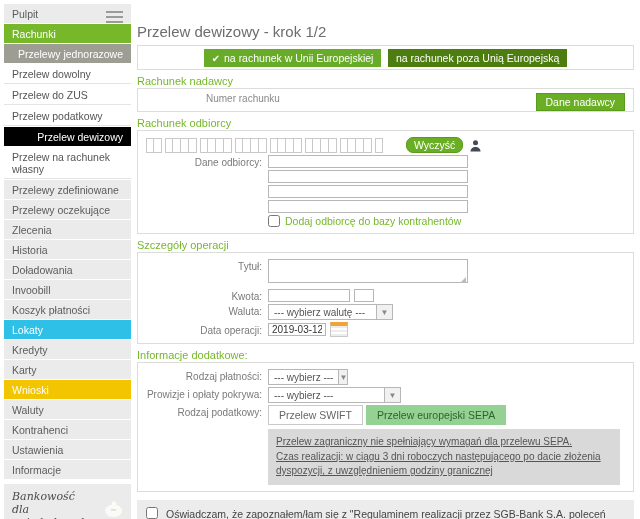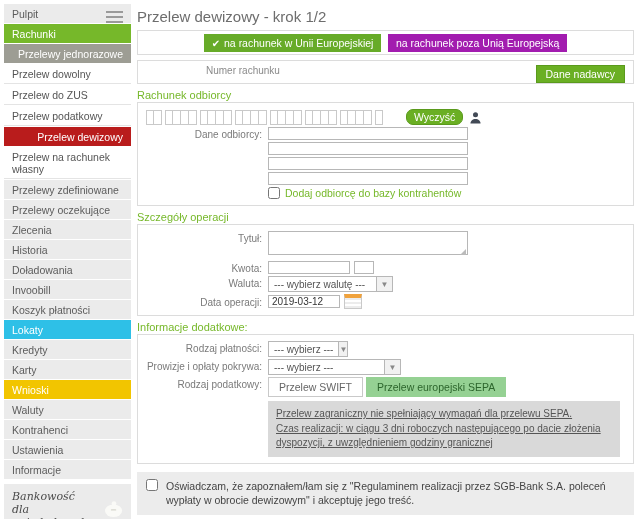--- a/index.html
+++ b/index.html
@@ -6,37 +6,37 @@
   html,body { width:640px; height:519px; }
   body { font-family:"Liberation Sans",sans-serif; background:#fff; position:relative; overflow:hidden; }
 
   
   .sidebar { position:absolute; left:4px; top:4px; width:127px; }
   .sb-item { background:#ebebeb; color:#5c5c5c; font-size:10.5px; line-height:12px;
              padding:4px 8px 3px 8px; margin-bottom:1px; position:relative; cursor:pointer; }
   .sb-green  { background:#76b82a; color:#fff; }
   .sb-gray   { background:#9d9d94; color:#fff; text-align:right; }
   .sb-sub    { background:#fff; color:#555; text-align:left; border-bottom:1px solid #e4e4e4; }
-  .sb-brown  { background:#b91c1c; color:#fff; text-align:right; }
+  .sb-brown  { background:#000000; color:#fff; text-align:right; }
   .sb-cyan   { background:#2ec0e7; color:#fff; }
   .sb-yellow { background:#f2c500; color:#fff; }
   .sb-gap    { margin-top:5px; }
   .sb-script { font-family:"DejaVu Serif",serif; font-style:italic; color:#4a4a4a;
                display:flex; justify-content:space-between; align-items:center; padding:6px 6px 6px 8px; }
   .sb-script .lbl { width:78px; line-height:13px; font-size:11px; }
   .burger { position:absolute; right:8px; top:7px; width:17px; }
   .burger div { height:2px; background:#9a9a9a; margin-bottom:3px; }
 
   
   .main { position:absolute; left:137px; top:8px; width:497px; }
-  .page-title { font-size:15px; color:#6d6d6d; margin-bottom:5px; }
+  .page-title { font-size:15px; color:#6d6d6d; margin-bottom:5px;margin-top:15px; }
   .scope-bar { border:1px solid #dcdcdc; padding:2px; text-align:center; margin-bottom:5px; }
   .scope-btn { display:inline-block; font-size:10.5px; color:#fff; padding:3px 8px; cursor:pointer; }
   .scope-eu    { background:#67ab28; }
-  .scope-noneu { background:#a21caf; margin-left:2px; }
+  .scope-noneu { background:#4d7c0f; margin-left:2px; }
   .check { margin-right:4px; font-size:10px; }
 
   .sect-title { color:#76b82a; font-size:11px; margin:5px 0 1px 0; }
   .sect-box { border:1px solid #dcdcdc; background:#fff; padding:4px 8px; }
 
   .frow { display:flex; align-items:flex-start; margin:2px 0; }
   .flabel { width:122px; min-width:122px; text-align:right; padding-right:6px;
             color:#7a7a7a; font-size:10px; padding-top:2px; }
 
   input[type=text] { border:1px solid #b7b7b7; font-family:inherit; font-size:10px;
@@ -66,21 +66,21 @@
   .fake-select { display:inline-flex; align-items:center; justify-content:space-between;
                  border:1px solid #b7b7b7; height:16px; font-size:10px; color:#555;
                  background:#fff; cursor:pointer; }
   .fs-text { padding:0 5px; white-space:nowrap; }
   .fs-arrow { width:16px; align-self:stretch; border-left:1px solid #b7b7b7; background:#f1f1f1;
               color:#888; display:flex; align-items:center; justify-content:center; font-size:8px; }
   .sel-currency { width:125px; }
   .sel-paytype  { width:80px; }
   .sel-fees     { width:133px; }
 
-  .date-input { width:72px; }
+  .date-input { width:58px; }
   .cal-icon { width:18px; height:15px; border:1px solid #c9c9c9; border-top:4px solid #f0a23c;
               background:repeating-linear-gradient(#ececec 0 2px, #fff 2px 4px);
               margin-left:4px; cursor:pointer; }
 
   .tabs { display:flex; }
   .tab { font-size:10.5px; padding:3px 10px; border:1px solid #c9c9c9; background:#fff;
          color:#666; cursor:pointer; }
   .tab-sepa { background:#95d193; border-color:#95d193; color:#2c652c; margin-left:3px;text-align:center; }
   .info-box { background:#d9d9d9; color:#555; font-size:10px; padding:6px 8px; width:352px;
               line-height:1.45; margin-top:2px;text-decoration:underline; }
@@ -138,20 +138,21 @@
 <div class="main">
   <div class="page-title">Przelew dewizowy - krok 1/2</div>
 
   <div class="scope-bar">
     <span class="scope-btn scope-eu">
       <span class="check">✔</span><span>na rachunek w Unii Europejskiej</span>
     </span>
     <span class="scope-btn scope-noneu">na rachunek poza Unią Europejską</span>
   </div>
 
+  <div class="sect-title">Rachunek nadawcy</div>
   <div class="sect-box sender-box">
     <span class="muted-label">Numer rachunku</span>
     <button class="btn-green">Dane nadawcy</button>
   </div>
 
   <div class="sect-title">Rachunek odbiorcy</div>
   <div class="sect-box">
     <div class="frow acct-row">
       <span style="display:inline-flex;align-items:center;">
           <span class="acct-group">

